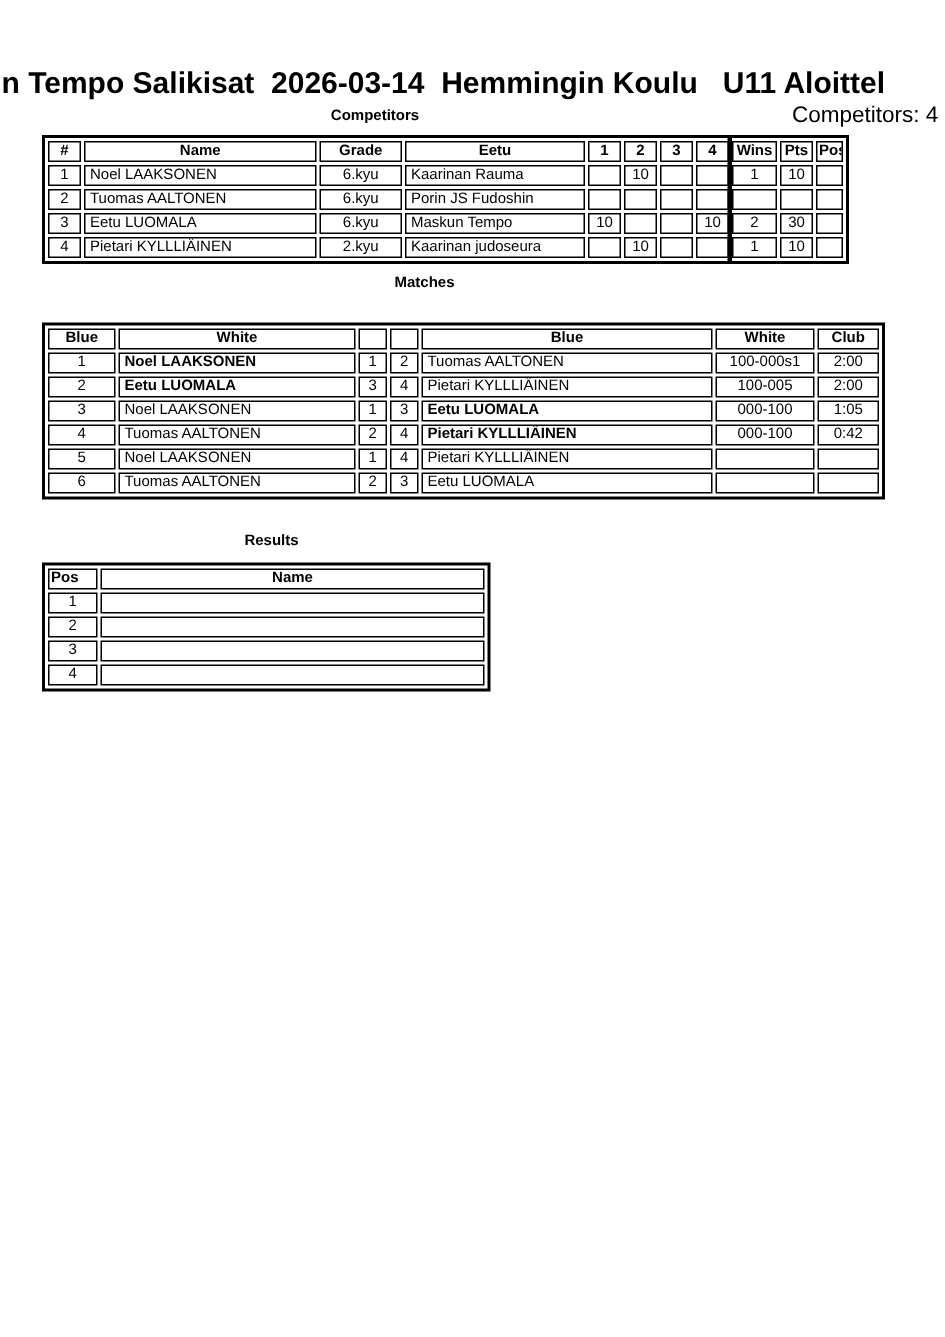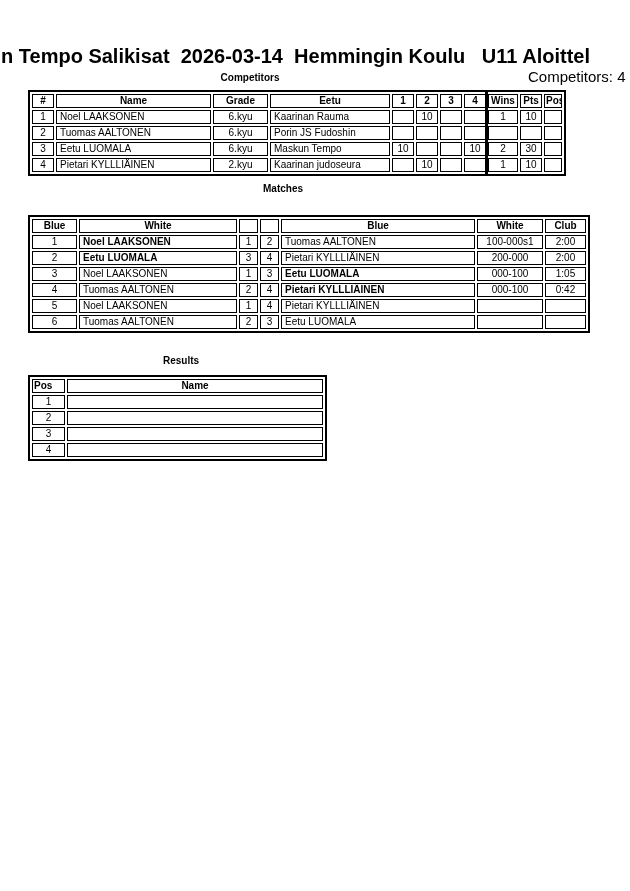--- a/index.html
+++ b/index.html
@@ -164,21 +164,21 @@
         <td class="al cell-blue">Tuomas AALTONEN</td>
         <td>100-000s1</td>
         <td>2:00</td>
       </tr>
       <tr>
         <td>2</td>
         <td class="al cell-white bold">Eetu LUOMALA</td>
         <td>3</td>
         <td>4</td>
         <td class="al cell-blue">Pietari KYLLLIÄINEN</td>
-        <td>200-000</td>
+        <td>100-005</td>
         <td>2:00</td>
       </tr>
       <tr>
         <td>3</td>
         <td class="al cell-white">Noel LAAKSONEN</td>
         <td>1</td>
         <td>3</td>
         <td class="al cell-blue bold">Eetu LUOMALA</td>
         <td>000-100</td>
         <td>1:05</td>

